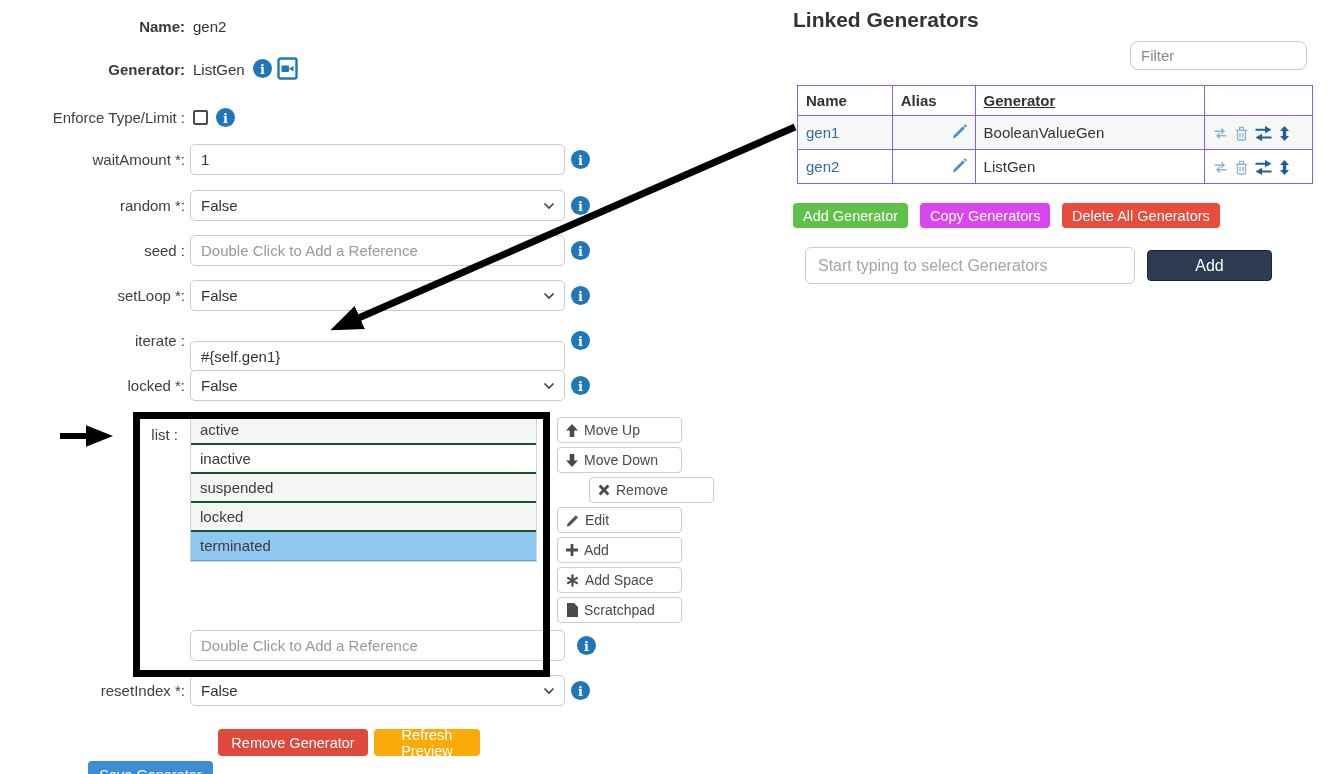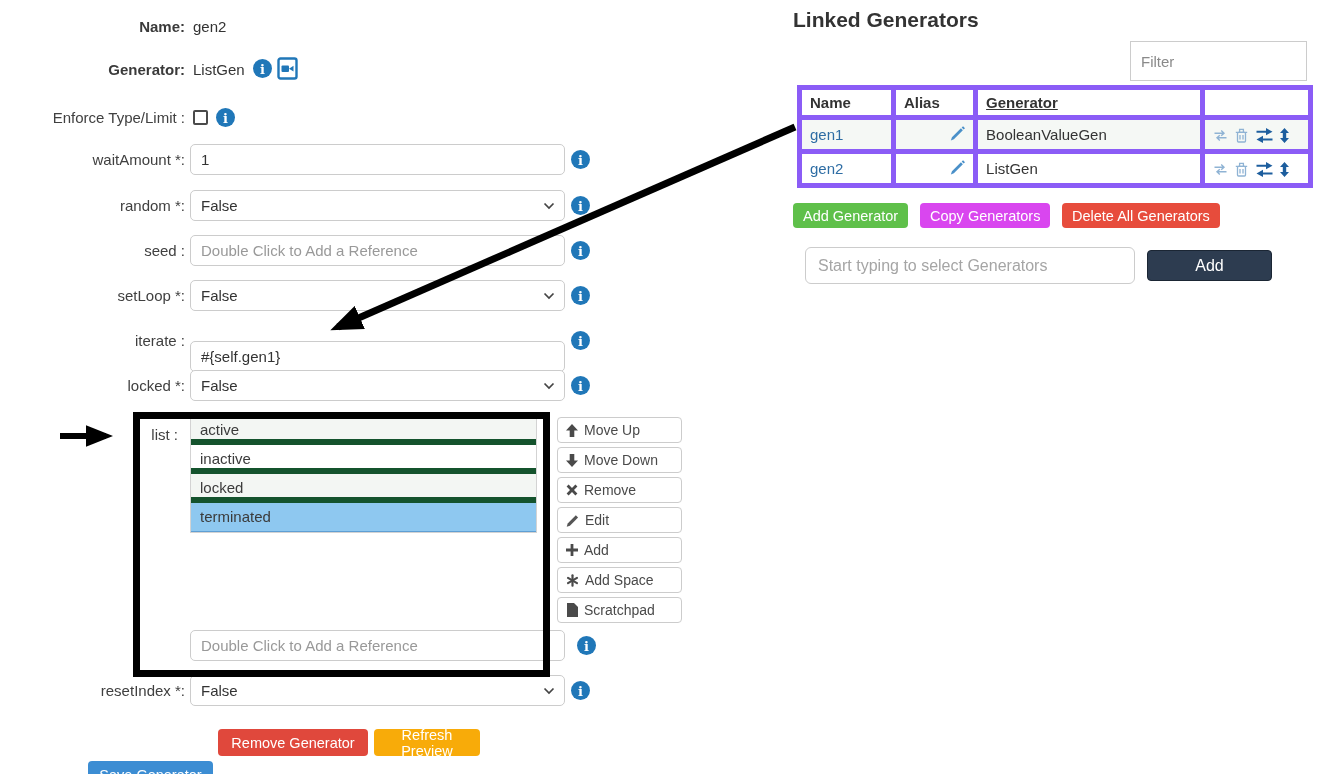--- a/index.html
+++ b/index.html
@@ -14,39 +14,39 @@
   .inp, .sel { position:absolute; left:190px; width:375px; height:31px; border:1px solid #ccc;
     border-radius:5px; background:#fff; font-family:inherit; font-size:15px; color:#333; padding:0 10px; }
   .inp::placeholder { color:#999; }
   .sel { display:flex; align-items:center; justify-content:space-between; padding-right:9px; cursor:default; }
 
   .info { position:absolute; width:19px; height:19px; cursor:pointer; }
 
   .checkbox { position:absolute; width:15px; height:15px; border:2px solid #4a4a4a; border-radius:2px; background:#fff; appearance:none; margin:0; cursor:pointer; }
 
   .listbox { position:absolute; left:190px; top:415px; width:347px; border:1px solid #d3d3d3; background:#fff; }
-  .li { height:29px; line-height:28px; padding:0 9px; font-size:15px; color:#3b3b3b; border-bottom:6px solid #14532d; cursor:pointer; }
+  .li { height:29px; line-height:28px; padding:0 9px; font-size:15px; color:#3b3b3b; border-bottom:2px solid #14532d; cursor:pointer; }
   .li.striped { background:#f3f6f3; }
   .li.selected { background:#8ec8f0; border-bottom:1px solid #5f9fd4; }
 
   .sbtn { position:absolute; left:557px; width:125px; height:26px; background:#fff; border:1px solid #ccc;
     border-radius:4px; display:flex; align-items:center; gap:6px; padding:0 8px; font-size:14px; color:#4a4a4a; cursor:pointer; }
   .sbtn svg { flex:0 0 auto; }
 
   .pill { position:absolute; height:27px; border:none; border-radius:4px; color:#fff; font-family:inherit;
     font-size:14.5px; display:flex; align-items:center; justify-content:center; cursor:pointer; padding:0 10px; }
 
   .h1 { position:absolute; left:793px; top:8px; font-size:21px; font-weight:600; color:#333; }
 
-  .filter-inp { position:absolute; left:1130px; top:41px; width:177px; height:40px; border:1px solid #ccc;
-    border-radius:0; font-family:inherit; font-size:15px; color:#333; padding:0 10px; }
+  .filter-inp { position:absolute; left:1130px; top:41px; width:177px; height:29px; border:1px solid #ccc;
+    border-radius:8px; font-family:inherit; font-size:15px; color:#333; padding:0 10px; }
   .filter-inp::placeholder { color:#8a8a8a; }
 
   table.lg { position:absolute; left:797px; top:85px; width:516px; border-collapse:collapse; font-size:15px; }
-  table.lg th, table.lg td { border:5px solid #8b5cf6; padding:4px 8px; }
+  table.lg th, table.lg td { border:1px solid #8b5cf6; padding:4px 8px; }
   table.lg th { text-align:left; font-weight:bold; color:#333; height:30px; }
   table.lg td { height:34px; }
   tr.striped-row td { background:#f5f8f5; }
   a.genlink { color:#2e6da4; text-decoration:none; cursor:pointer; }
   .alias-cell { text-align:right; }
   .actions-cell { white-space:nowrap; }
   .actions-cell svg { vertical-align:middle; margin-right:3px; cursor:pointer; }
 
   .typed-inp { position:absolute; left:805px; top:247px; width:330px; height:37px; border:1px solid #ccc;
     border-radius:6px; font-family:inherit; font-size:16px; color:#333; padding:0 12px; }
@@ -139,37 +139,38 @@
   </div>
   <svg class="info" style="left:571px; top:376px;" viewBox="0 0 19 19">
     <circle cx="9.5" cy="9.5" r="9.5" fill="#2077b8"></circle>
     <text x="9.5" y="14.5" text-anchor="middle" font-size="13" font-weight="bold" font-family="DejaVu Serif, serif" fill="#fff">i</text>
   </svg>
 
   <div class="lbl" style="top:426px; width:178px;">list :</div>
   <div class="listbox">
     <div class="li striped">active</div>
     <div class="li">inactive</div>
+    <div class="li striped">suspended</div>
     <div class="li striped">locked</div>
     <div class="li selected">terminated</div>
   </div>
 
   <div class="sbtn" style="top:417px;">
     <svg width="12" height="13" viewBox="0 0 12 13">
         <path d="M6 0 L12 6.5 H8.3 V13 H3.7 V6.5 H0 Z" fill="#4a4a4a"></path>
       </svg>
     <span>Move Up</span>
   </div>
   <div class="sbtn" style="top:447px;">
     <svg width="12" height="13" viewBox="0 0 12 13">
         <path d="M6 13 L0 6.5 H3.7 V0 H8.3 V6.5 H12 Z" fill="#4a4a4a"></path>
       </svg>
     <span>Move Down</span>
   </div>
-  <div class="sbtn" style="top:477px;">
+  <div class="sbtn" style="top:477px;margin-left:32px;">
     <svg width="12" height="12" viewBox="0 0 12 12">
         <path d="M2.6 0.6 L6 4 L9.4 0.6 L11.4 2.6 L8 6 L11.4 9.4 L9.4 11.4 L6 8 L2.6 11.4 L0.6 9.4 L4 6 L0.6 2.6 Z" fill="#4a4a4a"></path>
       </svg>
     <span>Remove</span>
   </div>
   <div class="sbtn" style="top:507px;">
     <svg width="13" height="13" viewBox="0 0 14 14">
         <path d="M0.8 13.6 L1.8 10.2 L10.6 1.4 L13 3.8 L4.2 12.6 Z" fill="#555"></path>
       </svg>
     <span>Edit</span>

